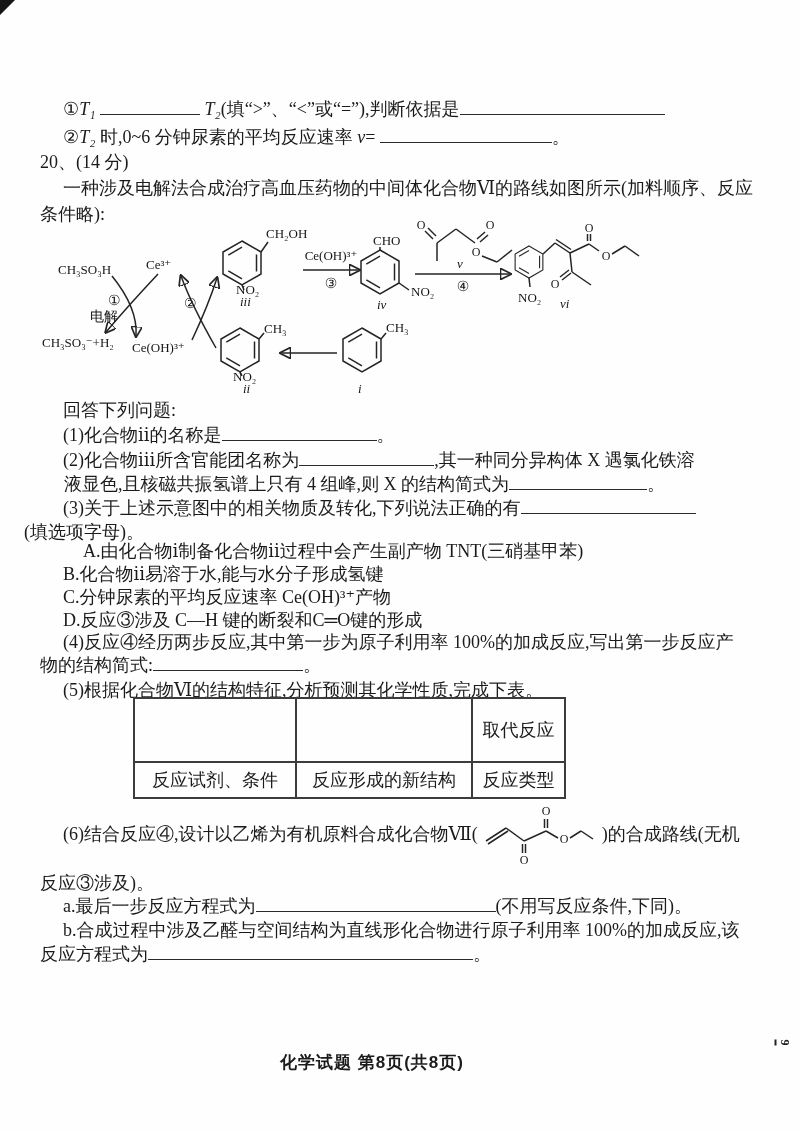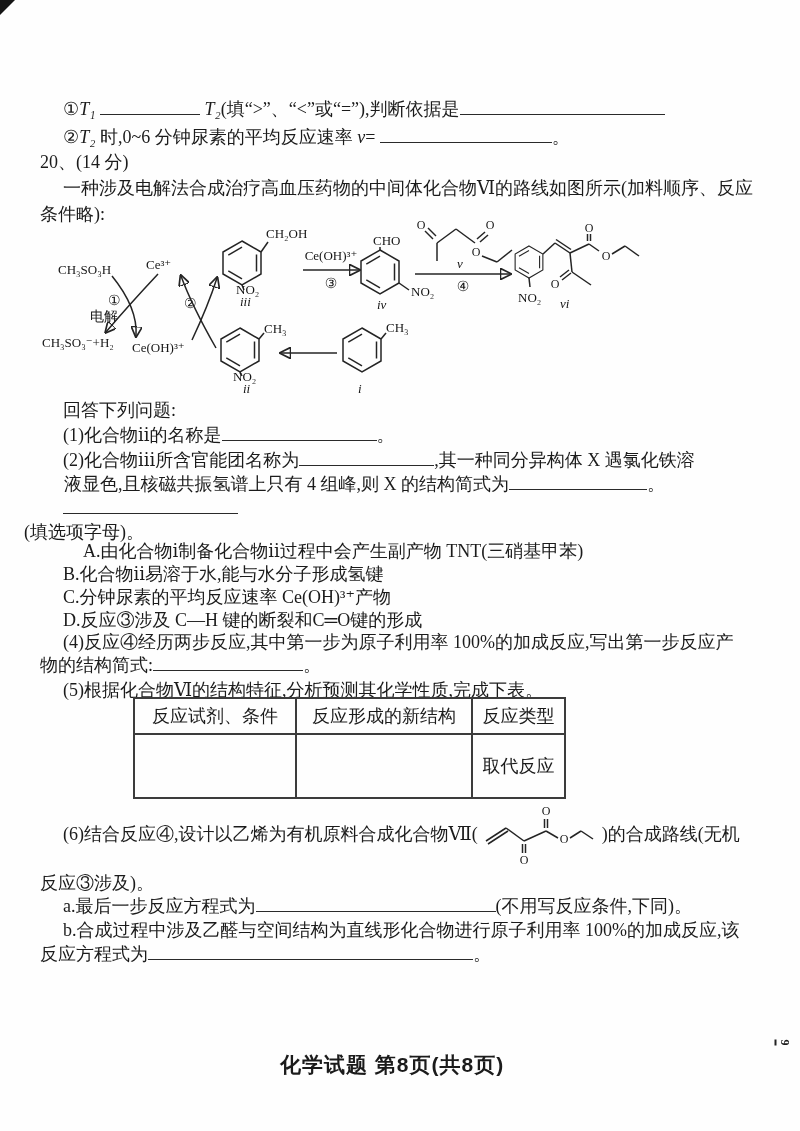--- a/index.html
+++ b/index.html
@@ -16,21 +16,21 @@
   svg text{fill:#151515;font-family:"Liberation Serif","DejaVu Serif",serif;font-size:13px;}
   svg text.cjk{font-size:14px;}
   svg text.lbl{font-style:italic;font-size:13px;}
   svg text.o{font-size:12px;}
   svg line,svg path,svg polygon{stroke:#242424;stroke-width:1.5;fill:none;}
   .extable{position:absolute;left:133px;top:697px;border-collapse:collapse;table-layout:fixed;}
   .extable td,.extable th{border:2px solid #3c3c3c;font-size:18px;font-weight:normal;
                           text-align:center;padding:0;}
   .q6row{position:absolute;left:63px;top:801px;height:66px;display:flex;align-items:center;
          white-space:nowrap;font-size:18px;}
-  .footer{position:absolute;left:280px;top:1051px;font-size:21px;font-weight:bold;
+  .footer{position:absolute;left:280px;top:1051px;font-size:17px;font-weight:bold;
           font-family:"Liberation Sans","DejaVu Sans",sans-serif;letter-spacing:1px;}
 </style>
 </head>
 <body>
 
 <div class="corner"></div>
 
 <div class="ln" style="left:63px;top:98px;">
   <span>①</span><span class="it">T₁</span>
   <span class="blank" style="width:100px"></span>
@@ -168,47 +168,47 @@
 </div>
 
 <div class="ln" style="left:63px;top:449px;">
   <span>(2)化合物ⅲ所含官能团名称为</span><span class="blank" style="width:135px"></span><span>,其一种同分异构体 X 遇氯化铁溶</span>
 </div>
 <div class="ln" style="left:40px;top:473px;margin-left:24px;">
   <span>液显色,且核磁共振氢谱上只有 4 组峰,则 X 的结构简式为</span><span class="blank" style="width:138px"></span><span>。</span>
 </div>
 
 <div class="ln" style="left:63px;top:497px;">
-  <span class="blank" style="width:175px"></span>
+  <span>(3)关于上述示意图中的相关物质及转化,下列说法正确的有</span><span class="blank" style="width:175px"></span>
 </div>
 <div class="ln" style="left:24px;top:521px;">(填选项字母)。</div>
 
 <div class="ln" style="left:63px;top:540px;margin-left:20px;">A.由化合物ⅰ制备化合物ⅱ过程中会产生副产物 TNT(三硝基甲苯)</div>
 <div class="ln" style="left:63px;top:563px;">B.化合物ⅱ易溶于水,能与水分子形成氢键</div>
 <div class="ln" style="left:63px;top:586px;">C.分钟尿素的平均反应速率 Ce(OH)³⁺产物</div>
 <div class="ln" style="left:63px;top:609px;">D.反应③涉及 C—H 键的断裂和C═O键的形成</div>
 
 <div class="ln" style="left:63px;top:631px;">(4)反应④经历两步反应,其中第一步为原子利用率 100%的加成反应,写出第一步反应产</div>
 <div class="ln" style="left:40px;top:654px;font-family:Liberation Serif, serif;">
   <span>物的结构简式:</span><span class="blank" style="width:150px"></span><span>。</span>
 </div>
 
 <div class="ln" style="left:63px;top:679px;">(5)根据化合物Ⅵ的结构特征,分析预测其化学性质,完成下表。</div>
 
 <table class="extable">
   <tbody>
       <tr>
+    <td style="height:62px;"></td>
+    <td></td>
+    <td>取代反应</td>
+  </tr>
+  <tr>
     <th style="width:160px;height:34px;">反应试剂、条件</th>
     <th style="width:174px;">反应形成的新结构</th>
     <th style="width:91px;">反应类型</th>
-  </tr>
-  <tr>
-    <td style="height:62px;"></td>
-    <td></td>
-    <td>取代反应</td>
   </tr>
 </tbody>
   </table>
 
 <div class="q6row">
   <span>(6)结合反应④,设计以乙烯为有机原料合成化合物Ⅶ(</span>
   <svg width="120" height="64" viewBox="0 0 120 64" style="margin:0 2px;">
     <g>
       <line x1="6" y1="39" x2="26" y2="26"></line>
       <line x1="8" y1="42" x2="28" y2="29"></line>

